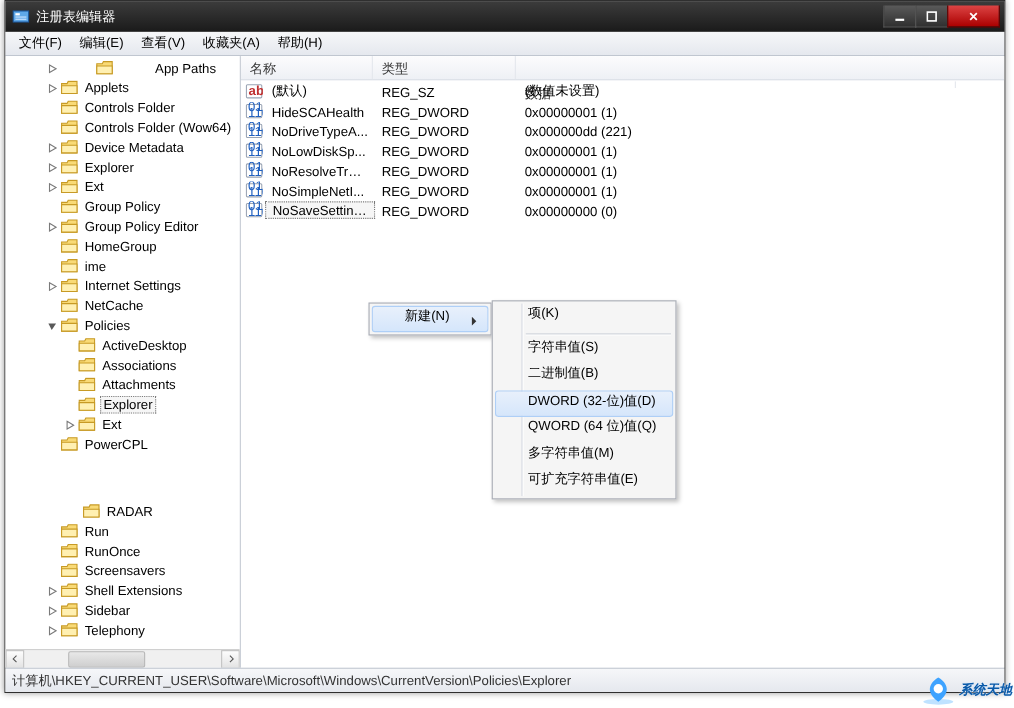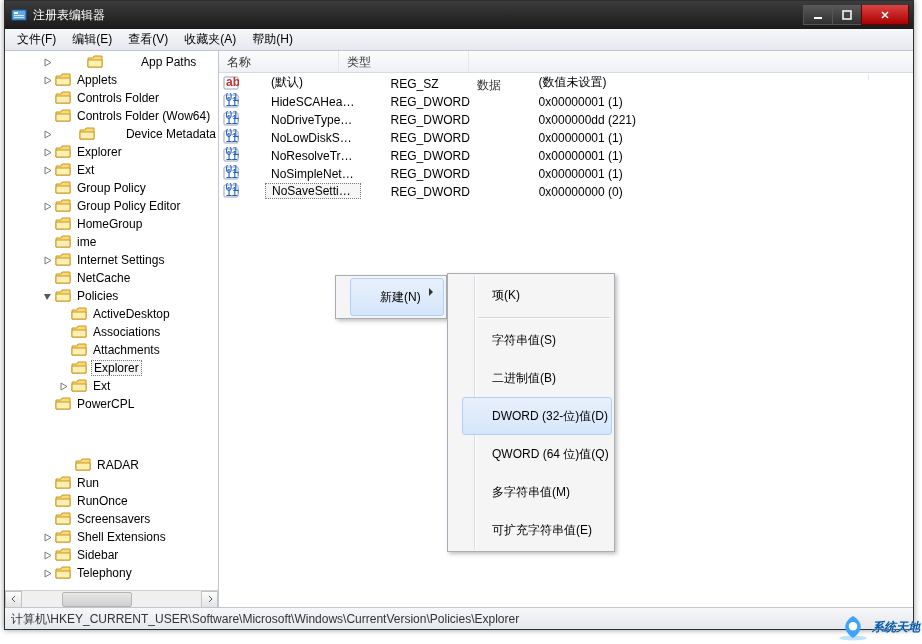--- a/index.html
+++ b/index.html
@@ -32,29 +32,29 @@
 .tree-hscroll { position: absolute; left:0; right:0; bottom:0; height: 17px; background: #f0f0f0; border-top: 1px solid #d0d0d0; display:flex; align-items:center; }
 .tree-hscroll .arrow { width: 17px; height: 17px; border: 1px solid #c2c2c2; background: linear-gradient(#fdfdfd,#e3e3e3); display:flex; align-items:center; justify-content:center; }
 .tree-hscroll .track { flex:1; height: 17px; position:relative; }
 .tree-hscroll .thumb { position:absolute; top:1px; bottom:1px; left: 40px; width: 70px; background: linear-gradient(#e8e8e8,#cfcfcf); border:1px solid #b5b5b5; border-radius:2px; }
 
 .list-pane { flex:1; position: relative; background: #fff; overflow:hidden; }
 .list-header { height: 22px; display: flex; border-bottom: 1px solid #d6dbe4; background: linear-gradient(#fcfcfd,#eef0f5); }
 .list-header .col { padding: 3px 8px; border-right: 1px solid #e4e7ed; color: #333; }
 .list-body { }
 .list-row { display: flex; align-items: flex-end; height: 18px; padding-left: 4px; cursor: default; }
-.list-row .cell { overflow: hidden; text-overflow: ellipsis; white-space: nowrap; padding: 0 6px; margin-left: 24px; }
+.list-row .cell { overflow: hidden; text-overflow: ellipsis; white-space: nowrap; padding: 0 6px; }
 .list-row .icon { width: 16px; height: 16px; margin-right: 2px; flex: none; }
 .list-row.selected .namecell { border: 1px dotted #7a7a7a; background: #f6f6f6; }
 
 .statusbar { position: absolute; left:0; right:0; bottom:0; height: 22px; background: linear-gradient(#f6f7f9,#e5e8ee); border-top: 1px solid #c0c6d0; padding: 3px 6px; color: #333; }
 
 
 .ctx { position: absolute; background: #f5f5f5; border: 1px solid #a8acb5; box-shadow: 2px 2px 4px rgba(0,0,0,0.25); padding: 2px; }
-.ctx-row { display: flex; align-items: center; height: 38px; padding: 0 28px 0 30px; position: relative; cursor: pointer; white-space: nowrap; margin-left: 12px; }
+.ctx-row { display: flex; height: 24px; padding: 0 28px 0 30px; position: relative; cursor: pointer; white-space: nowrap; }
 .ctx-row.hover { background: linear-gradient(#e8f0fb,#d5e6fb); border: 1px solid #aecff7; border-radius: 3px; padding: 0 27px 0 29px; }
 .ctx-row .arrow-r { position: absolute; right: 8px; top: 7px; }
 .ctx .gutter { position:absolute; left: 26px; top:2px; bottom:2px; width:1px; background:#d7dbe3; box-shadow: 1px 0 0 #fff; }
 
 
 .watermark { position: absolute; right: 2px; bottom: 2px; display:flex; align-items:center; font-size: 16px; font-style: italic; font-weight: bold; color: #0a5aa8; text-shadow: 0 0 2px #cfe5ff; }
 .watermark svg { width: 34px; height: 30px; margin-right: 2px; }
 
 
 .folder-svg path.back { fill:#f9da76; stroke:#c79a25; }
@@ -138,21 +138,21 @@
             <span class="label">Controls Folder</span>
           </div>
           <div class="tree-row" style="padding-left: 36px;">
             <span class="expander"></span>
             <span class="folder"><svg class="folder-svg" viewBox="0 0 16 14">
                 <path class="back" d="M1 3 L6 3 L7 1 L15 1 L15 12 L1 12 Z"></path>
                 <path class="front" d="M1 5 L15 5 L15 12 L1 12 Z" fill="#ffe597" stroke="#c79a25"></path>
               </svg></span>
             <span class="label">Controls Folder (Wow64)</span>
           </div>
-          <div class="tree-row" style="padding-left: 36px; justify-content: space-between;">
+          <div class="tree-row" style="padding-left: 36px;">
             <span class="expander">
               <svg viewBox="0 0 9 9">
                 <path d="M2 1 L8 4.5 L2 8 Z" fill="none" stroke="#7a7a7a"></path>
               </svg>
             </span>
             <span class="folder"><svg class="folder-svg" viewBox="0 0 16 14">
                 <path class="back" d="M1 3 L6 3 L7 1 L15 1 L15 12 L1 12 Z"></path>
                 <path class="front" d="M1 5 L15 5 L15 12 L1 12 Z" fill="#ffe597" stroke="#c79a25"></path>
               </svg></span>
             <span class="label">Device Metadata</span>

